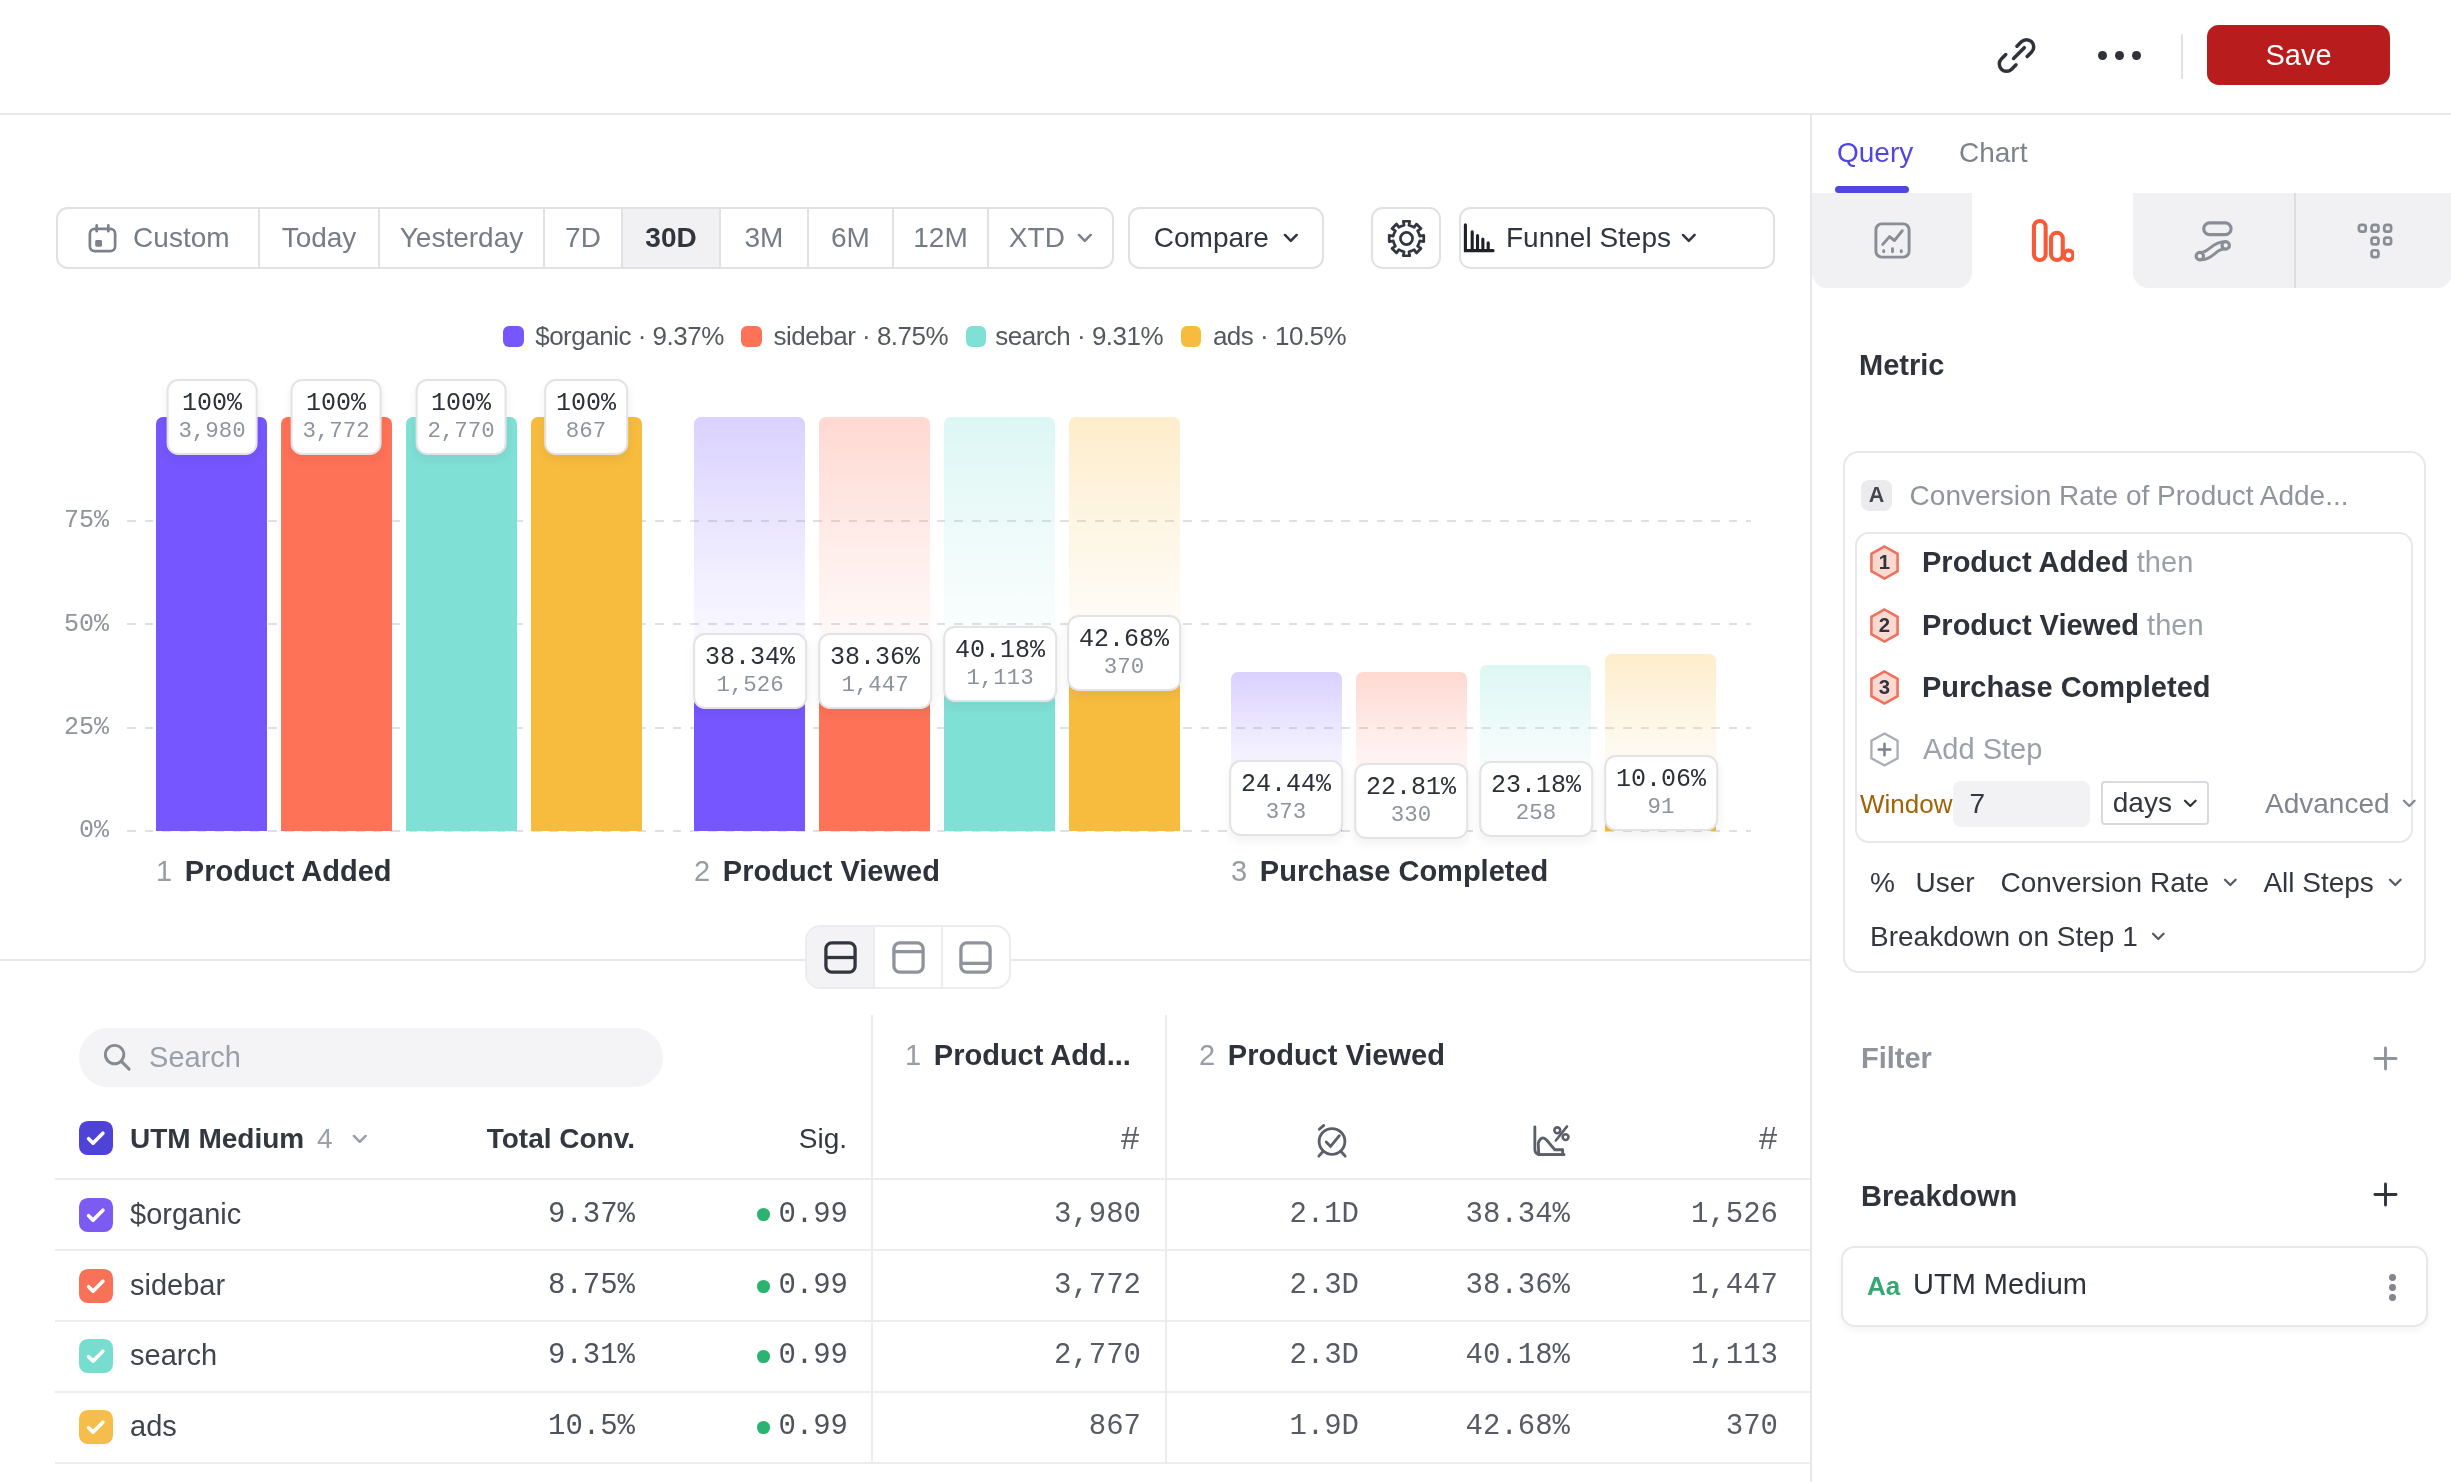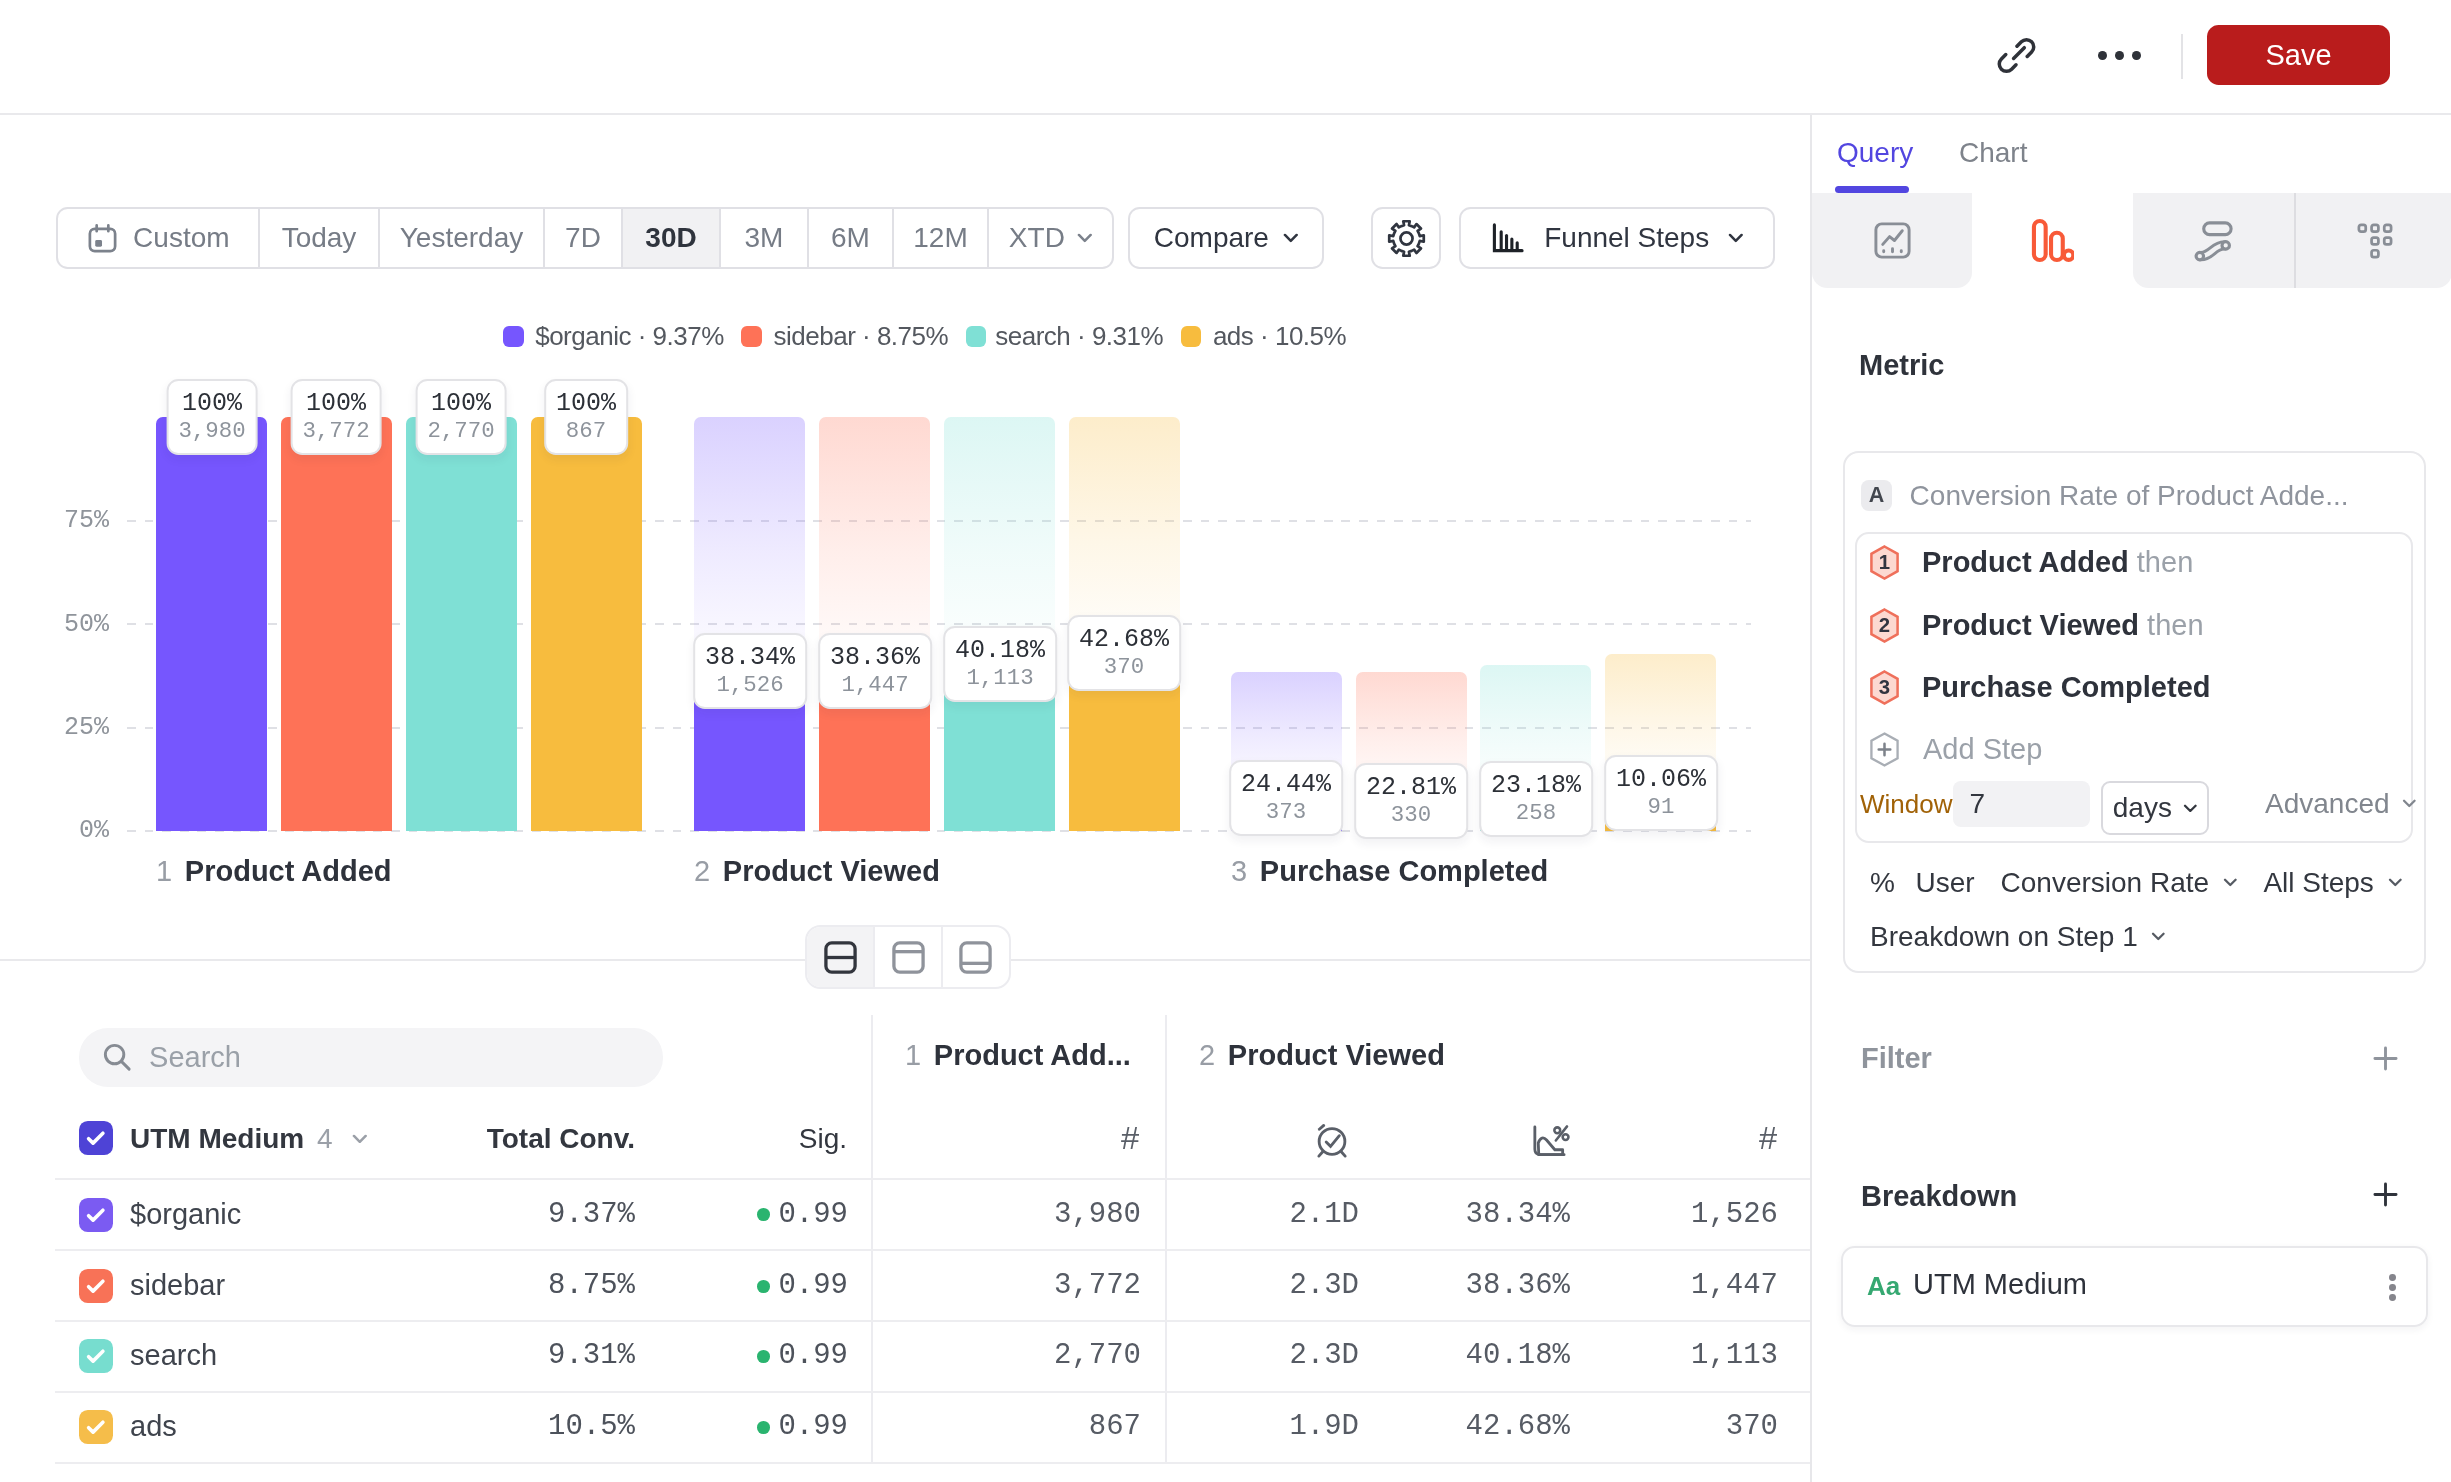--- a/index.html
+++ b/index.html
@@ -68,21 +68,21 @@
   <svg width="15.6" height="9.8" viewBox="0 0 16 10" fill="none" stroke="#303540" stroke-width="2.6" stroke-linecap="round" stroke-linejoin="round">
         <path d="M2 2 L8 8 L14 2"></path>
       </svg>
 </div>
 <div class="abs ctr" style="left:1371px;top:207px;width:70px;height:62px;border:2px solid #e0e0e5;border-radius:11.7px">
   <svg width="39" height="39" viewBox="0 0 40 40" fill="none" stroke="#303540" stroke-width="2.8" stroke-linejoin="round">
     <path d="M32.7 14.7 L33.6 17.5 L37.7 16.7 L37.7 23.3 L33.6 22.5 L32.7 25.3 L31.4 27.8 L34.8 30.2 L30.2 34.8 L27.8 31.4 L25.3 32.7 L22.5 33.6 L23.3 37.7 L16.7 37.7 L17.5 33.6 L14.7 32.7 L12.2 31.4 L9.8 34.8 L5.2 30.2 L8.6 27.8 L7.3 25.3 L6.4 22.5 L2.3 23.3 L2.3 16.7 L6.4 17.5 L7.3 14.7 L8.6 12.2 L5.2 9.8 L9.8 5.2 L12.2 8.6 L14.7 7.3 L17.5 6.4 L16.7 2.3 L23.3 2.3 L22.5 6.4 L25.3 7.3 L27.8 8.6 L30.2 5.2 L34.8 9.8 L31.4 12.2 Z" stroke-linejoin="round"></path>
     <circle cx="20" cy="20" r="6.2"></circle>
   </svg>
 </div>
-<div class="abs row" style="left:1459px;top:207px;width:316px;height:62px;border:2px solid #e0e0e5;border-radius:11.7px;justify-content:center;gap:19px;font-size:28px;color:#303540;font-weight:500">
+<div class="abs row" style="left:1459px;top:207px;width:316px;height:62px;border:2px solid #e0e0e5;border-radius:11.7px;justify-content:flex-start;gap:10px;font-size:28px;color:#303540;font-weight:500">
   <svg width="35" height="33" viewBox="0 0 36 34" fill="none" stroke="#1e2228" stroke-linecap="round">
     <path d="M4.5 3 V29.5 H33" stroke-width="3.2"></path>
     <path d="M11.5 10 V28" stroke-width="3.2"></path>
     <path d="M17 14 V28" stroke-width="3.2"></path>
     <path d="M22.5 17.5 V28" stroke-width="3.2"></path>
     <path d="M28 21.5 V28" stroke-width="3.2"></path>
   </svg>
   <span>Funnel Steps</span>
   <svg width="15.6" height="9.8" viewBox="0 0 16 10" fill="none" stroke="#303540" stroke-width="2.6" stroke-linecap="round" stroke-linejoin="round">
         <path d="M2 2 L8 8 L14 2"></path>
@@ -391,21 +391,21 @@
 <text x="16" y="24.5" text-anchor="middle" font-size="21" font-weight="bold" font-family="Liberation Sans,sans-serif" fill="#313540">3</text>
       </svg>
 <div class="abs" style="left:1922px;top:668px;height:39px;line-height:39px;font-size:29px;font-weight:bold;color:#2e323b">Purchase Completed</div>
 <svg class="abs" style="left:1869px;top:732px" width="31" height="35" viewBox="0 0 32 36">
 <polygon points="16,1.5 29.5,9 29.5,27 16,34.5 2.5,27 2.5,9" fill="#fff" stroke="#a9aeb5" stroke-width="2.4"></polygon>
 <path d="M16 12 v12 M10 18 h12" stroke="#7d828a" stroke-width="2.6" stroke-linecap="round"></path>
       </svg>
 <div class="abs" style="left:1923px;top:730px;height:39px;line-height:39px;font-size:29px;color:#9ba1a9">Add Step</div>
 <div class="abs" style="left:1860px;top:785px;height:39px;line-height:39px;font-size:26px;color:#a16207">Window</div>
 <div class="abs" style="left:1953px;top:781px;width:137px;height:46px;background:#f2f2f4;border-radius:7.8px;font-size:28px;color:#33373f;line-height:46px;padding-left:16.6px">7</div>
-<div class="abs row" style="left:2101px;top:781px;width:108px;height:54px;border:2px solid #d9d9de;border-radius:9px;justify-content:center;gap:10.7px;font-size:28px;color:#33373f">
+<div class="abs row" style="left:2101px;top:781px;width:108px;height:44px;border:2px solid #d9d9de;border-radius:4px;justify-content:center;gap:10.7px;font-size:28px;color:#33373f">
 <span>days</span>
         <svg width="14.6" height="8.8" viewBox="0 0 16 10" fill="none" stroke="#33373f" stroke-width="2.6" stroke-linecap="round" stroke-linejoin="round">
           <path d="M2 2 L8 8 L14 2"></path>
         </svg>
       </div>
 <div class="abs row" style="left:2265px;top:784px;height:39px;gap:12.7px;font-size:28px;color:#81868e">
 <span>Advanced</span>
         <svg width="14.6" height="8.8" viewBox="0 0 16 10" fill="none" stroke="#81868e" stroke-width="2.6" stroke-linecap="round" stroke-linejoin="round">
           <path d="M2 2 L8 8 L14 2"></path>
         </svg>

